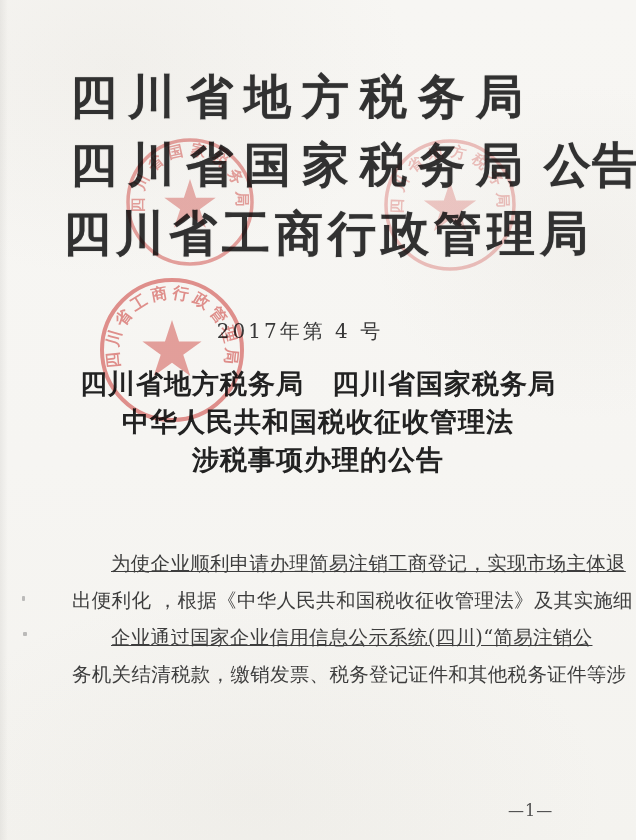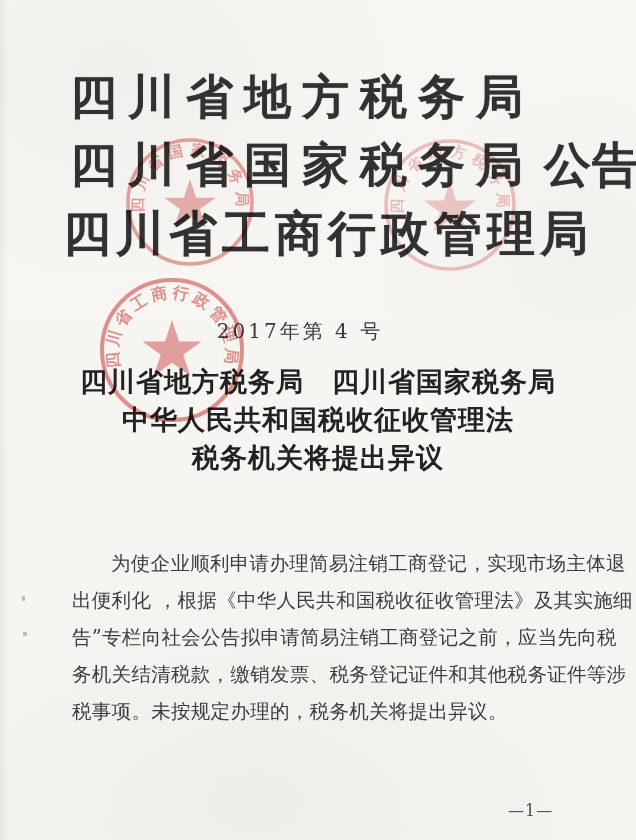--- a/index.html
+++ b/index.html
@@ -18,26 +18,26 @@
     text-shadow:0 0 1px rgba(40,40,40,0.45);}
   .t1{top:66px;left:70px;font-size:47px;letter-spacing:11px;}
   .t2{top:134px;left:70px;font-size:47px;letter-spacing:11px;}
   .t2 .suffix{letter-spacing:1px;margin-left:10px;}
   .t3{top:202px;left:63px;font-size:48px;letter-spacing:5px;}
   
   .doc-number{position:absolute;top:301px;left:0;width:600px;text-align:center;
     font-size:20px;letter-spacing:3px;color:#383838;margin-top:17px;}
   
   .heading{position:absolute;top:365px;left:0;width:636px;text-align:center;
-    font-weight:bold;color:#222;font-size:27px;line-height:38px;letter-spacing:1px;font-family:Liberation Mono, monospace;}
+    font-weight:bold;color:#222;font-size:27px;line-height:38px;letter-spacing:1px;}
   
   .body-text{position:absolute;top:545px;left:72px;width:540px;
     font-size:19.5px;line-height:37px;color:#3d3d3d;letter-spacing:0.3px;}
   .body-text .line{white-space:nowrap;}
-  .body-text .indent{text-indent:39px;}
+  .body-text .indent{text-indent:39px;text-decoration:underline;}
   
   .page-number{position:absolute;top:801px;left:508px;font-size:16px;color:#4c4c4c;
     letter-spacing:1px;}
   
   .seals{position:absolute;inset:0;pointer-events:none;mix-blend-mode:multiply;
     filter:blur(0.5px);}
   .seal-text{font-family:"DejaVu Serif","Liberation Serif",serif;font-weight:bold;}
   
   .speck{position:absolute;background:#8a8a8a;border-radius:1px;opacity:0.55;}
   .speck1{left:22px;top:596px;width:3px;height:5px;}
@@ -58,29 +58,28 @@
   </div>
   <div class="title-line t3">
     <span>四川省工商行政管理局</span>
   </div>
 
   <div class="doc-number">2017年第 4 号</div>
 
   <div class="heading">
     <div>四川省地方税务局　四川省国家税务局</div>
     <div>中华人民共和国税收征收管理法</div>
-    <div>税务机关将提出异议</div>
+    <div>涉税事项办理的公告</div>
   </div>
 
   <div class="body-text">
     <div class="line indent">为使企业顺利申请办理简易注销工商登记，实现市场主体退</div>
     <div class="line">出便利化 ，根据《中华人民共和国税收征收管理法》及其实施细</div>
-    <div class="line">告”专栏向社会公告拟申请简易注销工商登记之前，应当先向税</div>
+    <div class="line indent">企业通过国家企业信用信息公示系统(四川)“简易注销公</div>
     <div class="line">务机关结清税款，缴销发票、税务登记证件和其他税务证件等涉</div>
-    <div class="line">税事项。未按规定办理的，税务机关将提出异议。</div>
   </div>
 
   <div class="page-number">—1—</div>
 
   <svg class="seals" width="636" height="840" viewBox="0 0 636 840">
     <defs>
       <path id="arc1" d="M 145.8 218.0 A 47 47 0 1 1 234.2 218.0" fill="none"></path>
       <path id="arc2" d="M 404.9 221.3 A 48 48 0 1 1 495.1 221.3" fill="none"></path>
       <path id="arc3" d="M 121.2 370.4 A 54 54 0 1 1 222.8 370.4" fill="none"></path>
       <polygon id="star" points="0,-27 -6.1,-8.3 -25.7,-8.3 -9.8,3.2 -15.9,21.8 0,10.3 15.9,21.8 9.8,3.2 25.7,-8.3 6.1,-8.3"></polygon>

